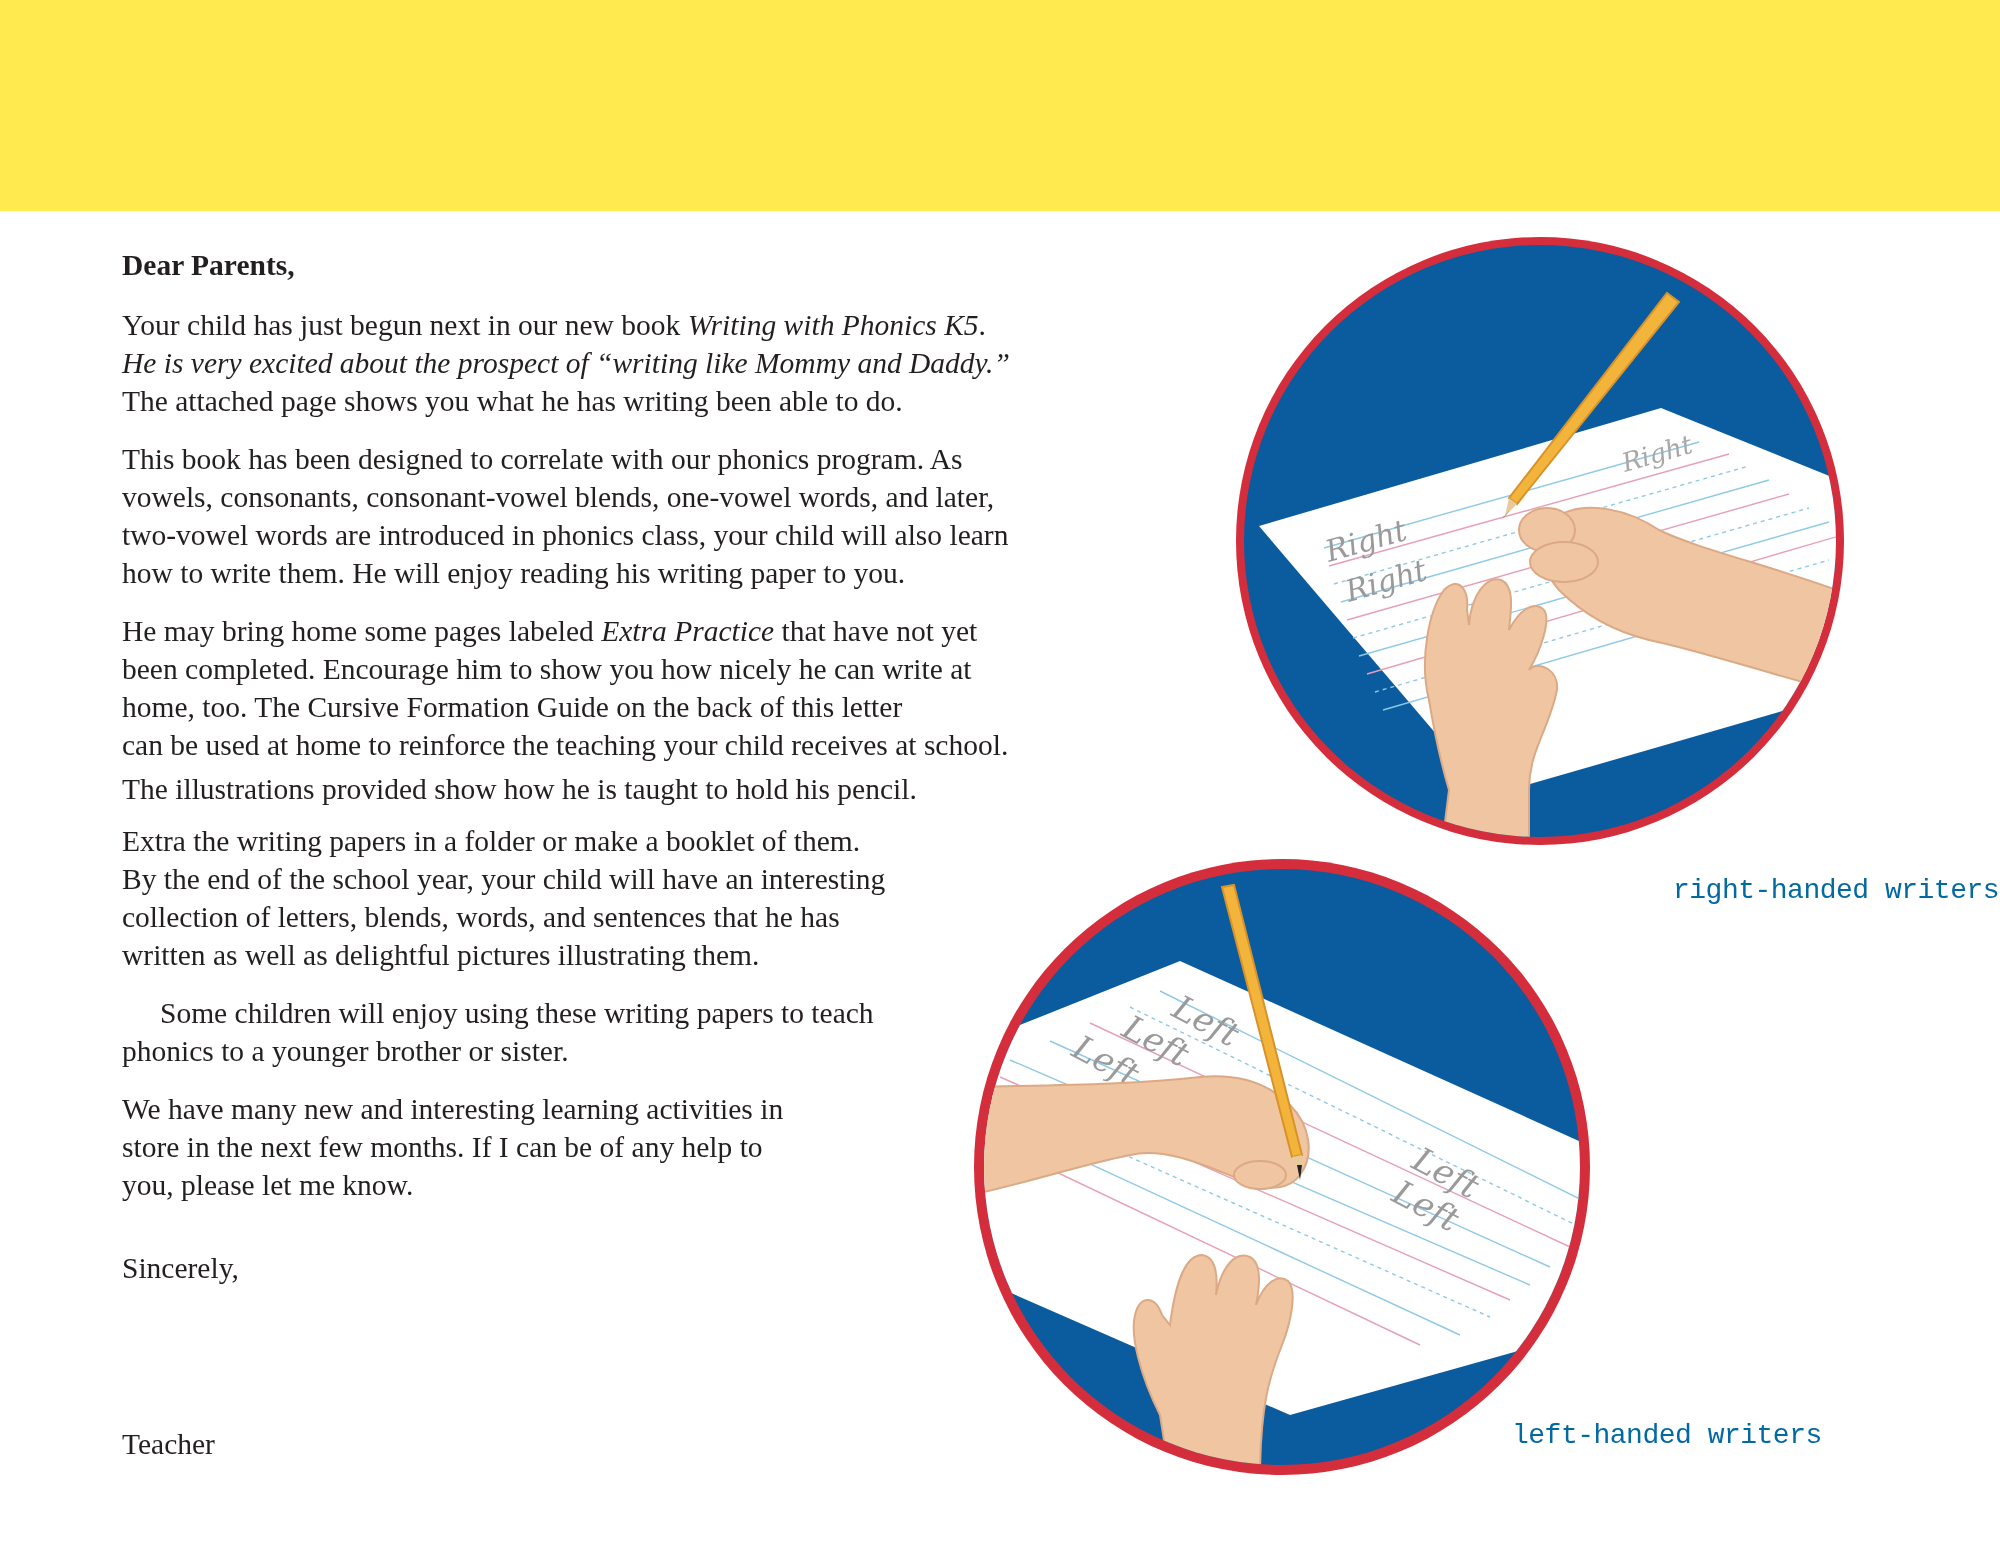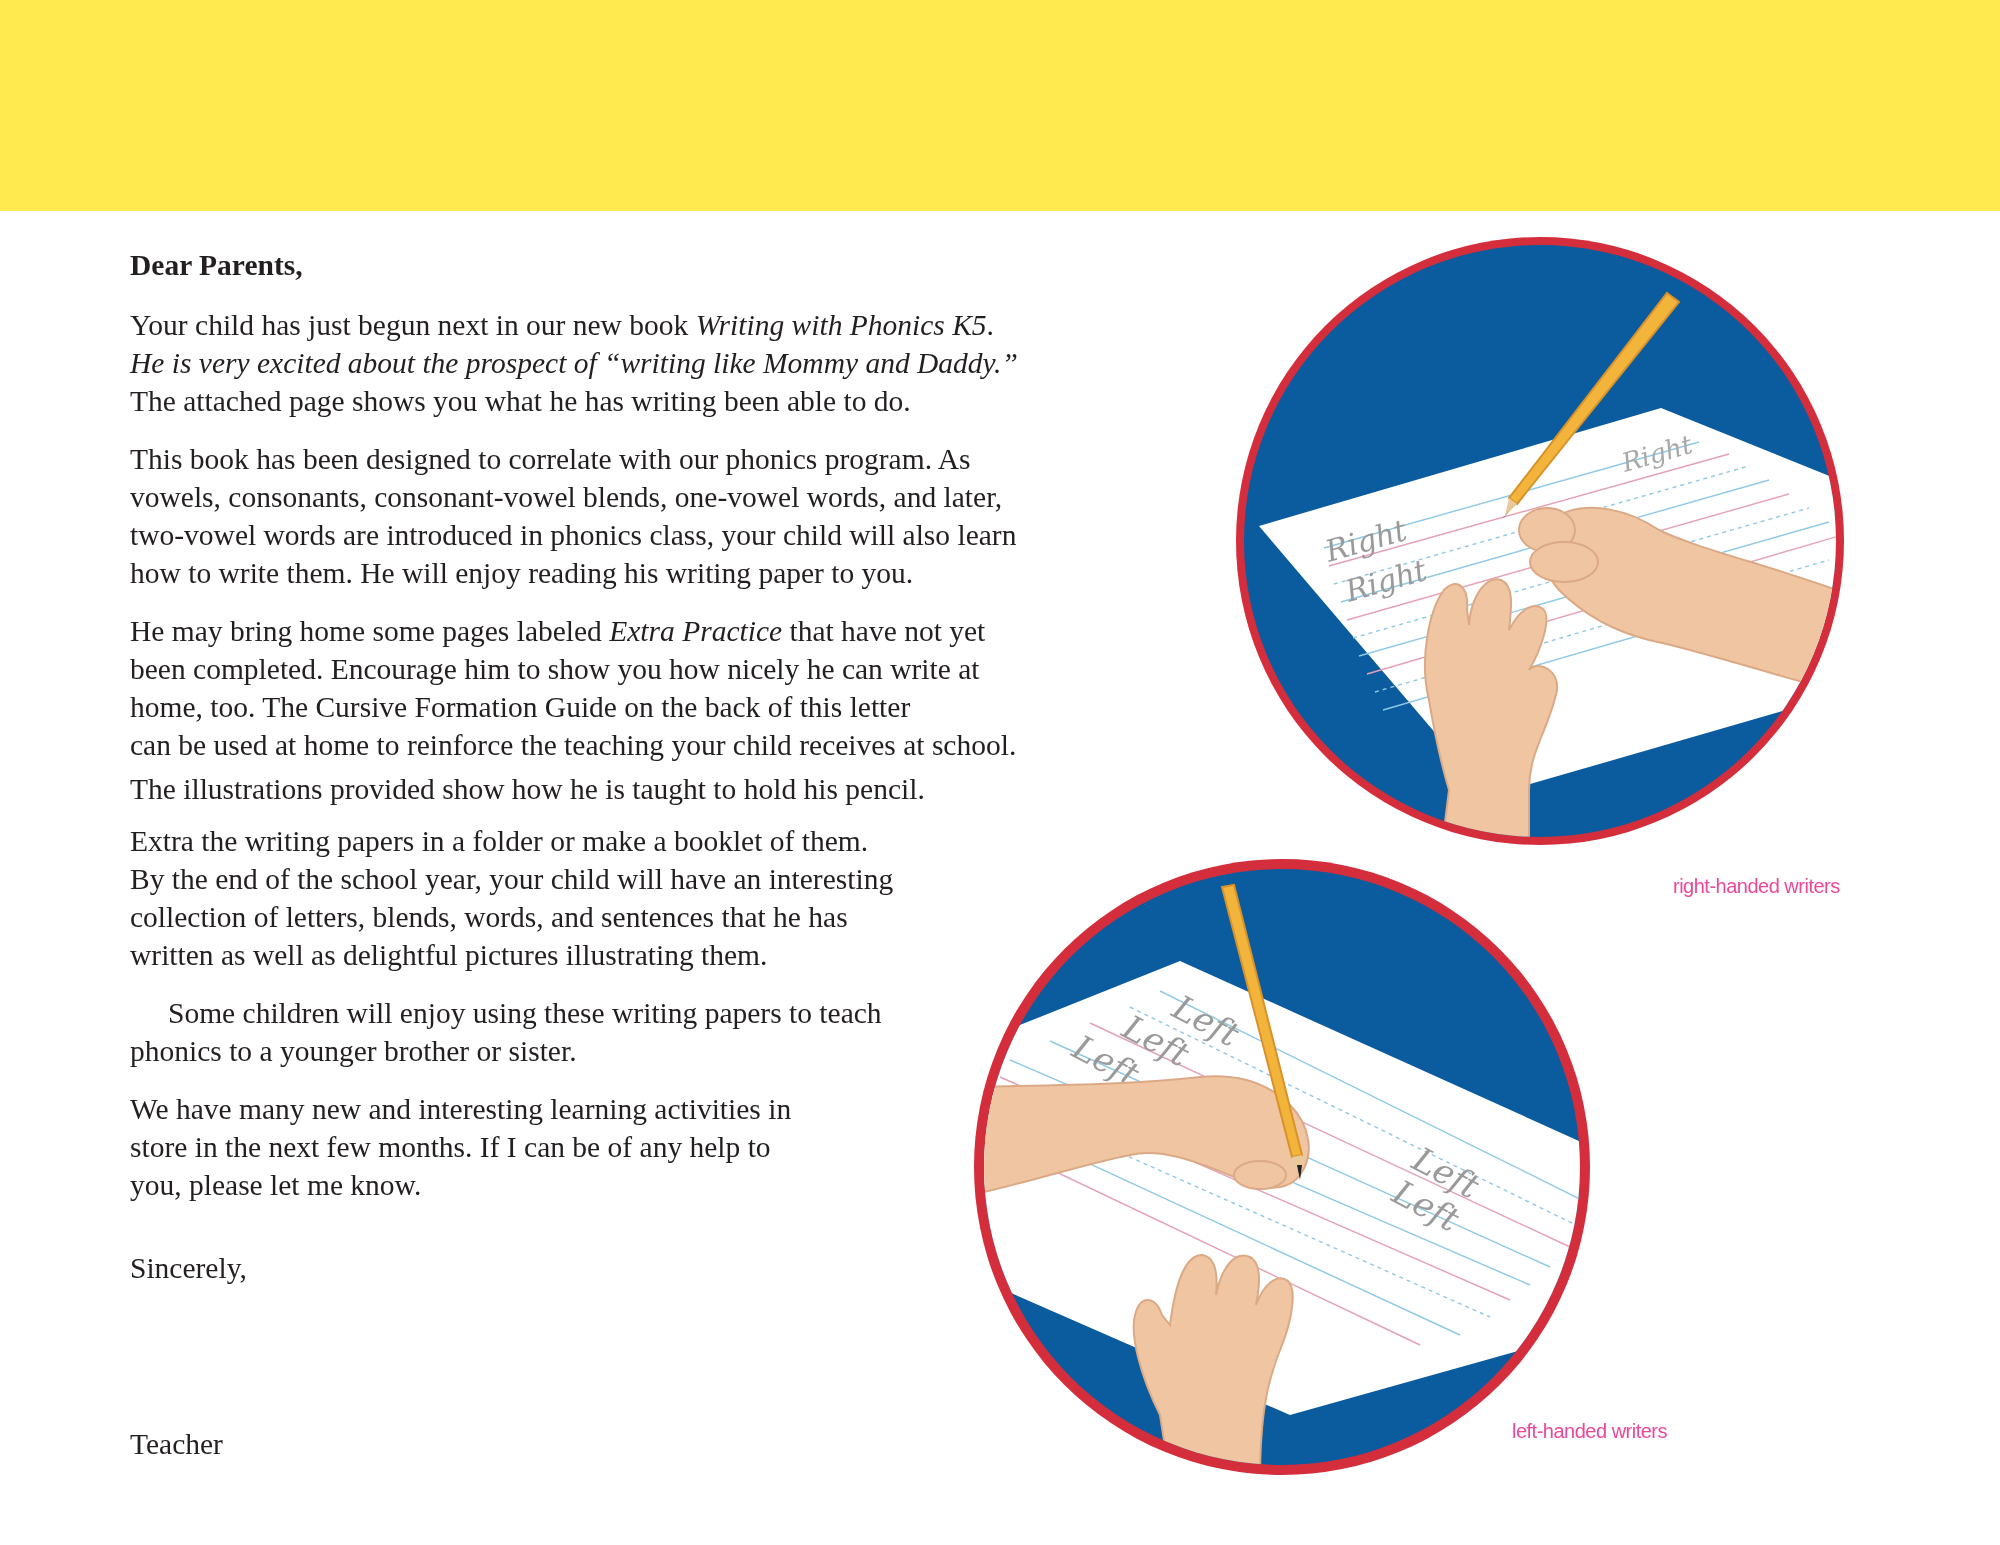--- a/index.html
+++ b/index.html
@@ -11,31 +11,31 @@
   }
   .top-band {
     position: absolute; left: 0; top: 0; width: 2000px; height: 211px;
   }
   .letter {
     position: absolute; left: 114px; top: 0; width: 1100px;
     font-family: "Liberation Serif", "DejaVu Serif", serif;
     font-size: 29.5px; line-height: 38px;
   }
   .line {
-    position: absolute; left: 16px; white-space: nowrap; text-align: center;
+    position: absolute; left: 8px; white-space: nowrap; text-align: center;
   }
   .line em { font-style: italic; }
   .greeting { font-weight: bold; }
   .illustration {
     position: absolute;
   }
   .caption {
     position: absolute;
-    font-family: Liberation Sans, sans-serif;
-    font-size: 20px; color: #ec4899; white-space: nowrap;
+    font-family: Liberation Mono, monospace;
+    font-size: 28px; color: #0369a1; white-space: nowrap;
     letter-spacing: -0.5px;
   }
 </style>
 </head>
 <body style="color: rgb(35, 31, 32);">
 
 <div class="top-band" id="band" style="background: rgb(255, 235, 80);"></div>
 
 <div class="letter">
   <div class="line greeting" style="top:246px">Dear Parents,</div>

